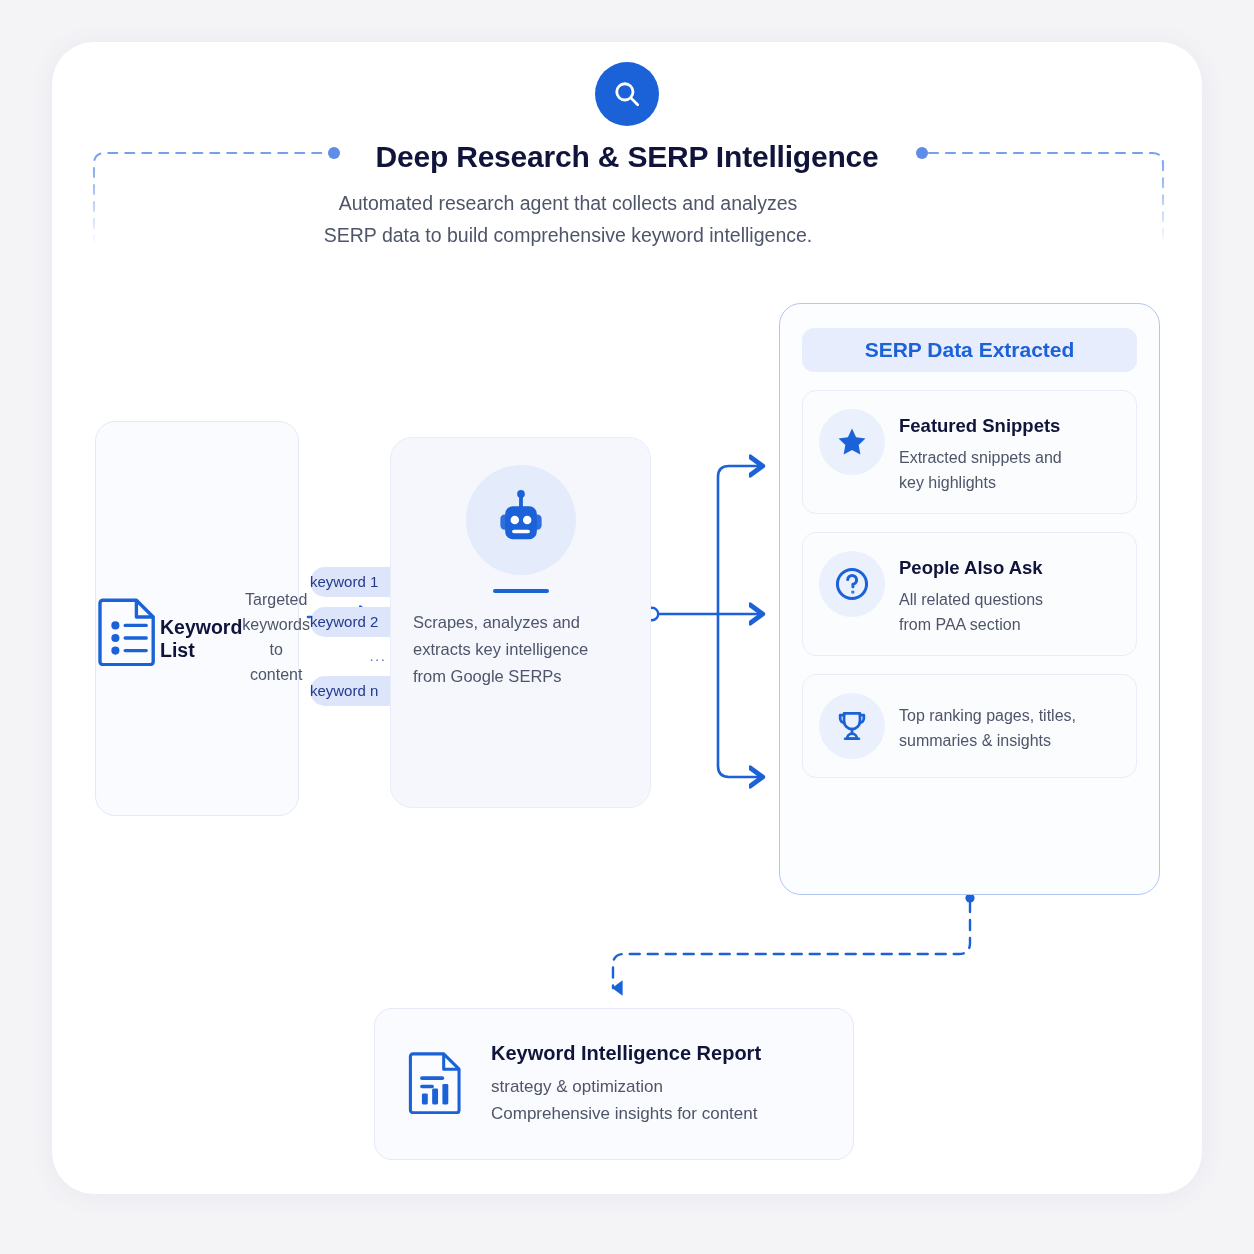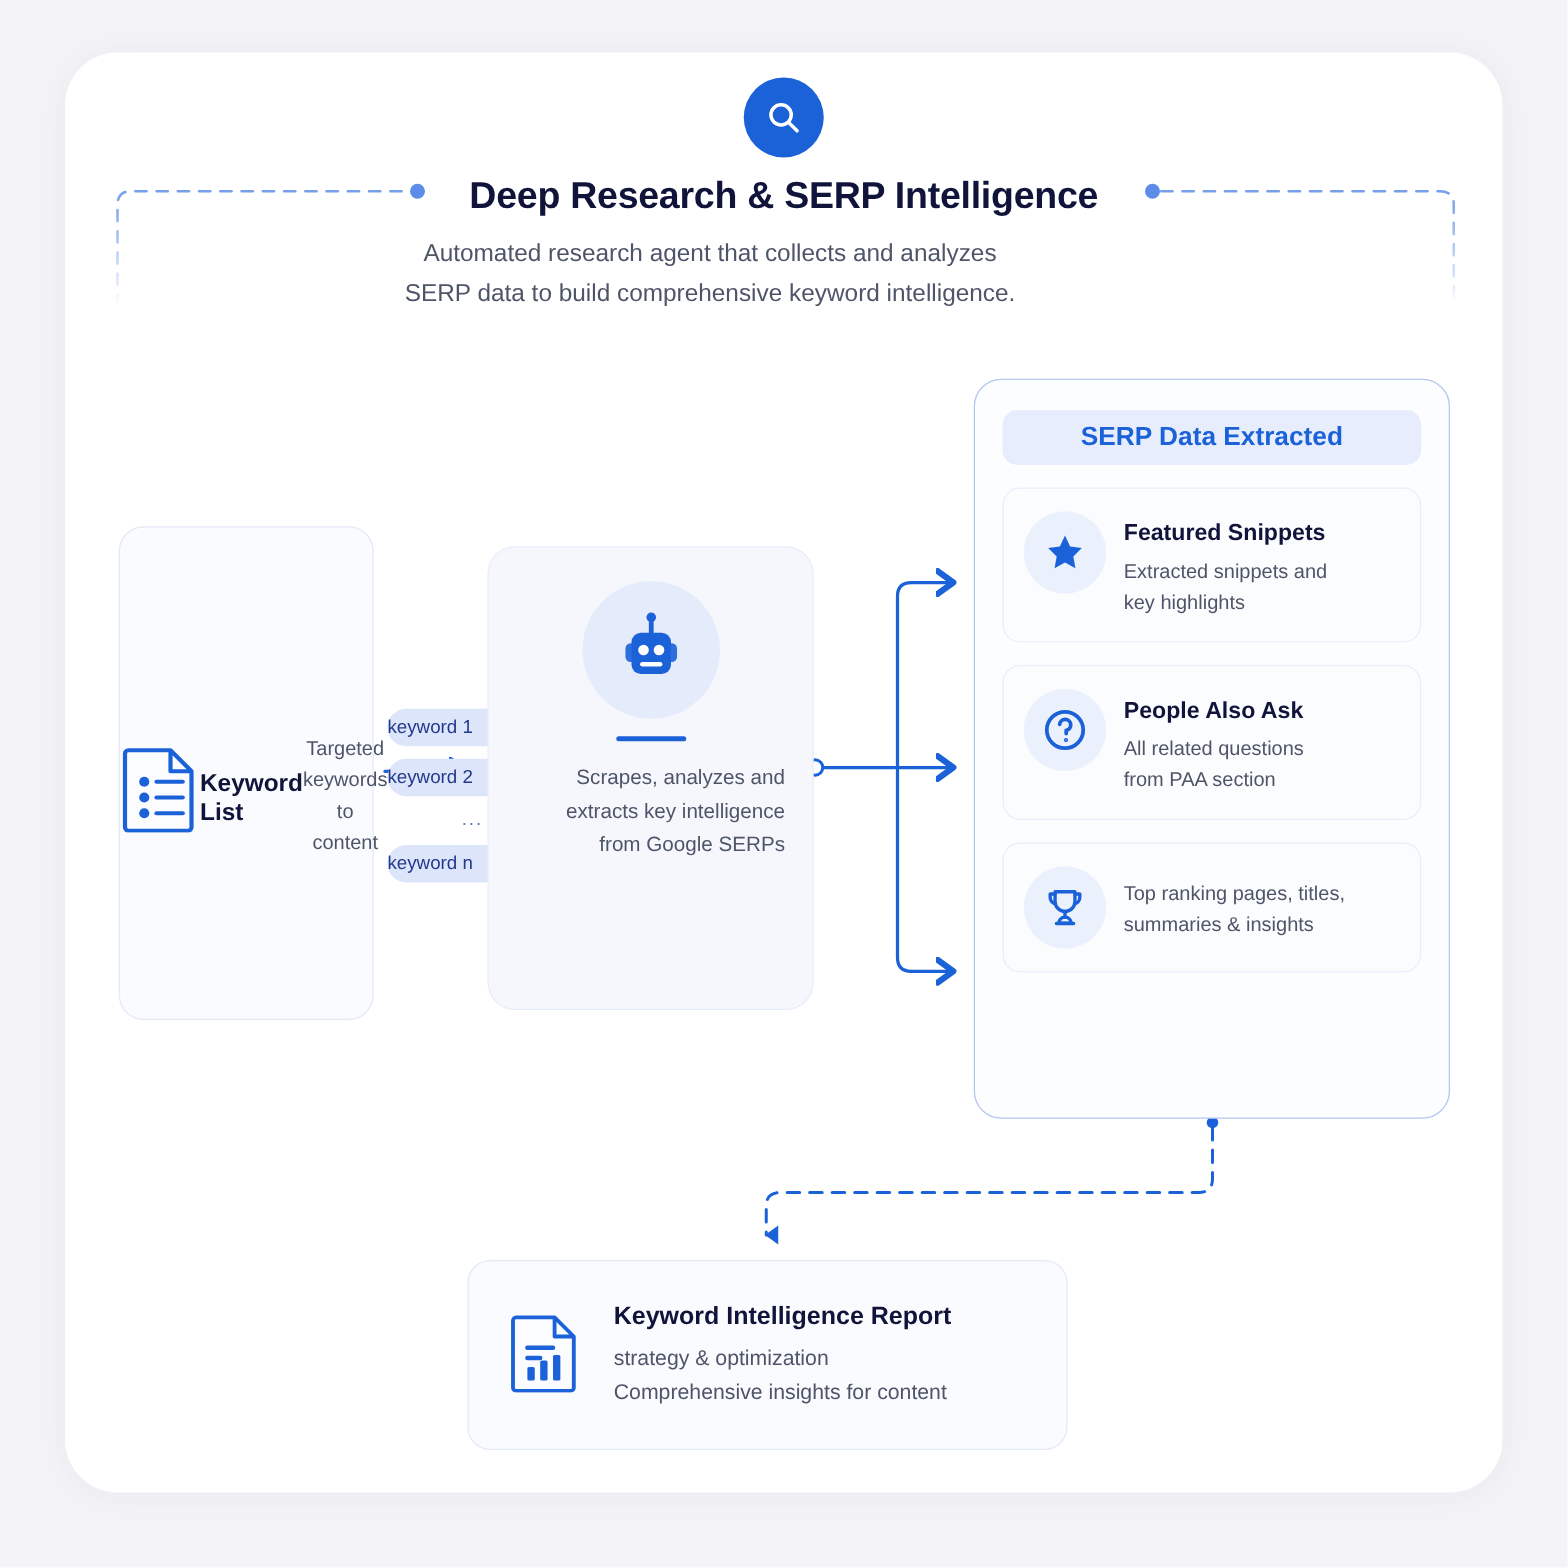--- a/index.html
+++ b/index.html
@@ -165,21 +165,21 @@
     width: 56px;
     height: 3.5px;
     border-radius: 2px;
     background: #1b61d8;
   }
   .agent-desc {
     margin-top: 16px;
     font-size: 16.5px;
     line-height: 27px;
     color: #4e5569;
-    text-align: right;
+    text-align: left;
     width: 215px;
   }
   
   .serp-panel {
     position: absolute;
     left: 779px;
     top: 303px;
     width: 381px;
     height: 592px;
     background: #fcfdff;

